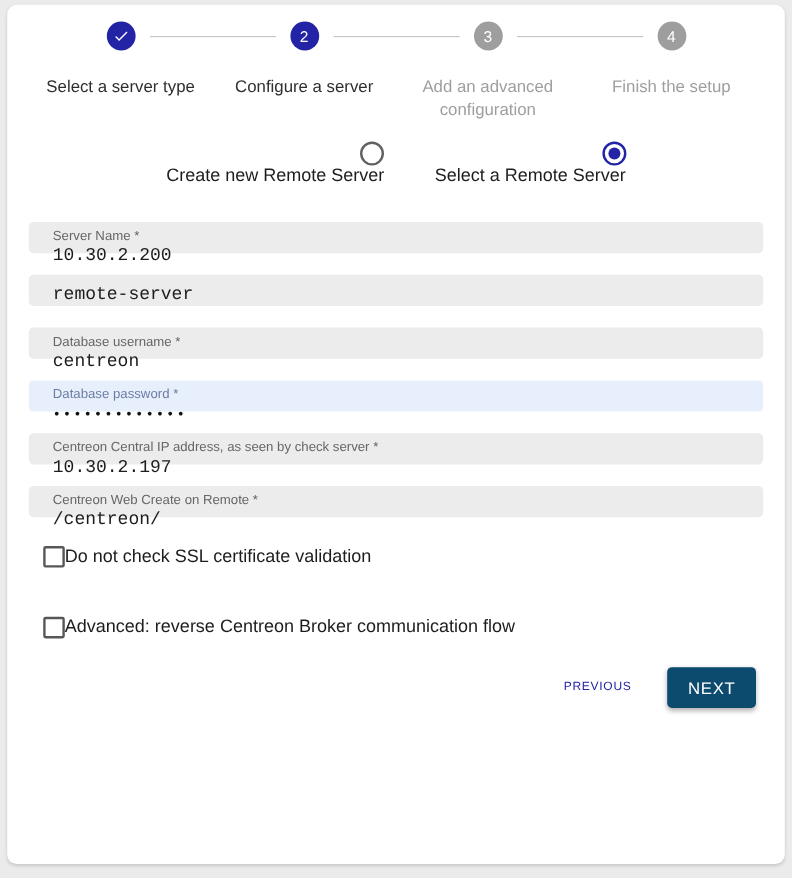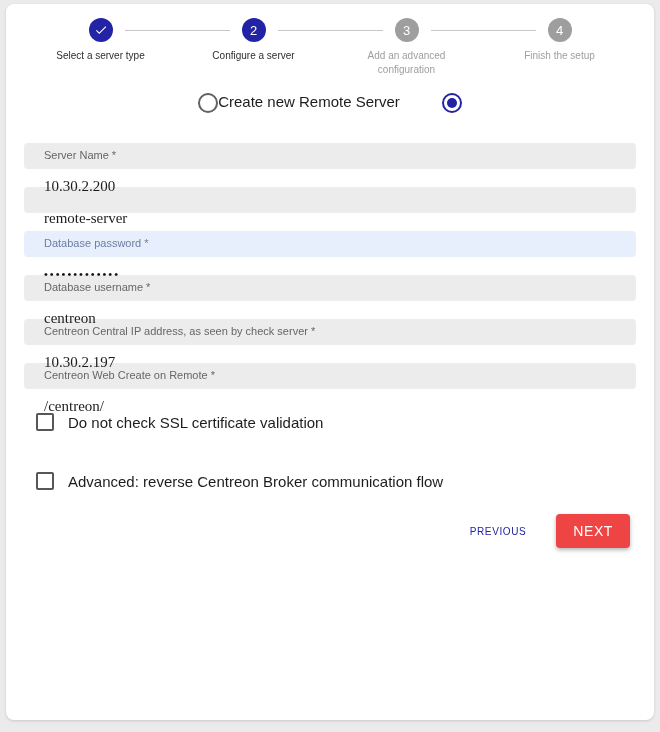--- a/index.html
+++ b/index.html
@@ -29,35 +29,35 @@
     color: #fff; font-size: 13px; z-index: 1;
   }
   .step.done .step-circle, .step.active .step-circle { background: #2323a6; }
   .step.pending .step-circle { background: #9e9e9e; }
   .connector {
     position: absolute; top: 12px;
     left: calc(-50% + 24px); right: calc(50% + 24px);
     height: 1px; background: #c7c7c7;
   }
   .step-label {
-    margin-top: 7px; font-size: 10px; line-height: 1.35;
+    margin-top: 21px; font-size: 14px; line-height: 1.35;
     text-align: center; color: #2e2e2e; max-width: 132px;
   }
   .step.pending .step-label { color: #9e9e9e; }
   .check-icon { width: 14px; height: 14px; display: block; }
 
   
   .page-title {
     margin: 21px 0 0 12px;
     font-size: 20px; color: #3b3b3b; font-weight: 400;
   }
 
   
   .radio-row { display: flex; justify-content: center; gap: 42px; margin-top: 17px; }
-  .radio-option { display: flex; align-items: flex-start; gap: 0; cursor: pointer; }
+  .radio-option { display: flex; align-items: flex-end; gap: 0; cursor: pointer; flex-direction: column; }
   .radio-icon {
     width: 20px; height: 20px; border-radius: 50%;
     border: 2px solid #616161; position: relative; flex: 0 0 auto;
   }
   .radio-option.selected .radio-icon { border-color: #2323a6; }
   .radio-option.selected .radio-icon::after {
     content: ""; position: absolute; inset: 3px; border-radius: 50%; background: #2323a6;
   }
   .radio-label { font-size: 15px; color: #1d1d1d; }
 
@@ -66,32 +66,32 @@
   .field {
     background: #ececec; border-radius: 4px;
     padding: 6px 20px 7px 20px; margin-top: 18px;
     height: 26px;
   }
   .field:first-child { margin-top: 0; }
   .field-label { font-size: 11px; color: #666666; line-height: 12px; display: block; }
   .field input {
     display: block; width: 100%;
     border: none; outline: none; background: transparent;
-    font-family: Liberation Serif, serif; font-size: 15px; color: #1c1c1c;
-    padding: 0; margin-top: 17px; height: 16px;
+    font-family: Liberation Mono, monospace; font-size: 15px; color: #1c1c1c;
+    padding: 0; margin-top: 3px; height: 16px;
   }
   .field.autofill { background: #e7effc; }
   .field.autofill .field-label { color: #6b7da3; }
   .field.autofill input {
     font-size: 11px; font-weight: bold; letter-spacing: 2px; color: #111;
   }
 
   
   .checkbox-row {
-    display: flex; align-items: center; gap: 14px;
+    display: flex; align-items: center; 
     margin-left: 12px; cursor: pointer;
   }
   .checkbox-row.first { margin-top: 24px; }
   .checkbox-row.second { margin-top: 41px; }
   .checkbox-box {
     width: 18px; height: 18px;
     border: 2px solid #575757; border-radius: 2px;
     background: #fff; flex: 0 0 auto;
   }
   .checkbox-label { font-size: 15px; color: #1d1d1d; }
@@ -101,21 +101,21 @@
     display: flex; justify-content: flex-end; align-items: center;
     gap: 28px; margin-top: 24px; padding-right: 6px;
   }
   .btn-previous {
     background: none; border: none; cursor: pointer;
     color: #2323a6; font-family: inherit;
     font-size: 10px; font-weight: 500; letter-spacing: 0.6px;
     padding: 6px 2px;
   }
   .btn-next {
-    background: #ef4444; border: none; cursor: pointer;
+    background: #0c4a6e; border: none; cursor: pointer;
     color: #ffffff; font-family: inherit;
     font-size: 14px; font-weight: 500; letter-spacing: 0.6px;
     padding: 9px 17px; border-radius: 4px;
     box-shadow: 0 2px 4px rgba(0,0,0,0.3);
   }
 </style>
 </head>
 <body>
 
 <div class="card">
@@ -147,40 +147,41 @@
   </div>
 
 
   <div class="radio-row">
     <div class="radio-option">
       <span class="radio-icon"></span>
       <span class="radio-label">Create new Remote Server</span>
     </div>
     <div class="radio-option selected">
       <span class="radio-icon"></span>
+      <span class="radio-label">Select a Remote Server</span>
     </div>
   </div>
 
   <div class="fields">
     <div class="field">
       <span class="field-label">Server Name *</span>
       <input type="text" value="10.30.2.200" style="">
     </div>
     <div class="field">
       <input type="text" value="remote-server" style="">
+    </div>
+    <div class="field">
+      <span class="field-label">Database username *</span>
+      <input type="text" value="centreon" style="">
     </div>
     <div class="field autofill">
       <span class="field-label">Database password *</span>
       <input type="text" value="•••••••••••••" style="">
     </div>
     <div class="field">
-      <span class="field-label">Database username *</span>
-      <input type="text" value="centreon" style="">
-    </div>
-    <div class="field">
       <span class="field-label">Centreon Central IP address, as seen by check server *</span>
       <input type="text" value="10.30.2.197" style="">
     </div>
     <div class="field">
       <span class="field-label">Centreon Web Create on Remote *</span>
       <input type="text" value="/centreon/" style="">
     </div>
   </div>
 
   <div class="checkbox-row first">

